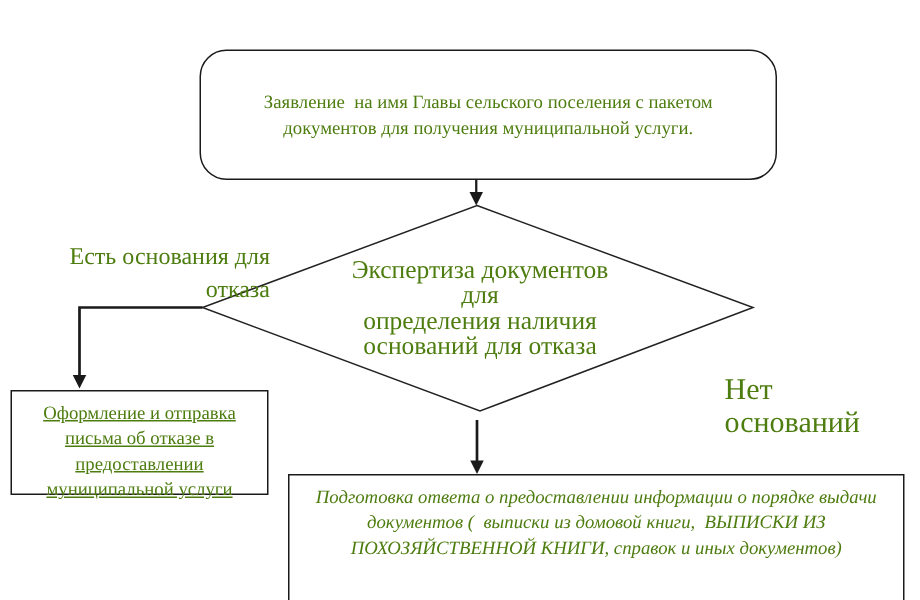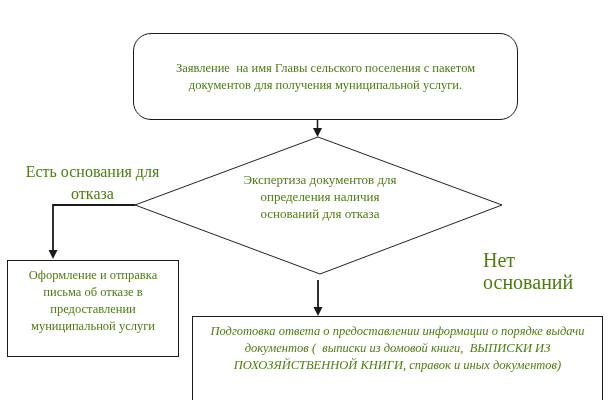--- a/index.html
+++ b/index.html
@@ -50,48 +50,49 @@
     border-radius: 18px;
     display: flex;
     align-items: center;
     justify-content: center;
     padding: 0 10px;
   }
   .rejection-node {
     left: 7px;
     top: 232px;
     width: 172px;
-    height: 97px;
+    height: 70px;
     padding-top: 6px;
+    text-decoration: underline;
   }
   .result-node {
     left: 192px;
     top: 288px;
     width: 411px;
     height: 92px;
     padding-top: 6px;
     font-style: italic;
   }
   .decision-label {
     position: absolute;
     left: 222px;
     top: 143px;
     width: 196px;
-    font-size: 13px;
+    font-size: 17px;
     line-height: 17px;
     text-align: center;
   }
   .branch-yes-label {
     position: absolute;
     left: 5px;
     top: 133px;
     width: 175px;
     font-size: 16px;
     line-height: 22px;
-    text-align: center;
+    text-align: right;
   }
   .branch-no-label {
     position: absolute;
     left: 483px;
     top: 221px;
     font-size: 20px;
     line-height: 22px;
     word-spacing: 3px;
   }
 </style>

